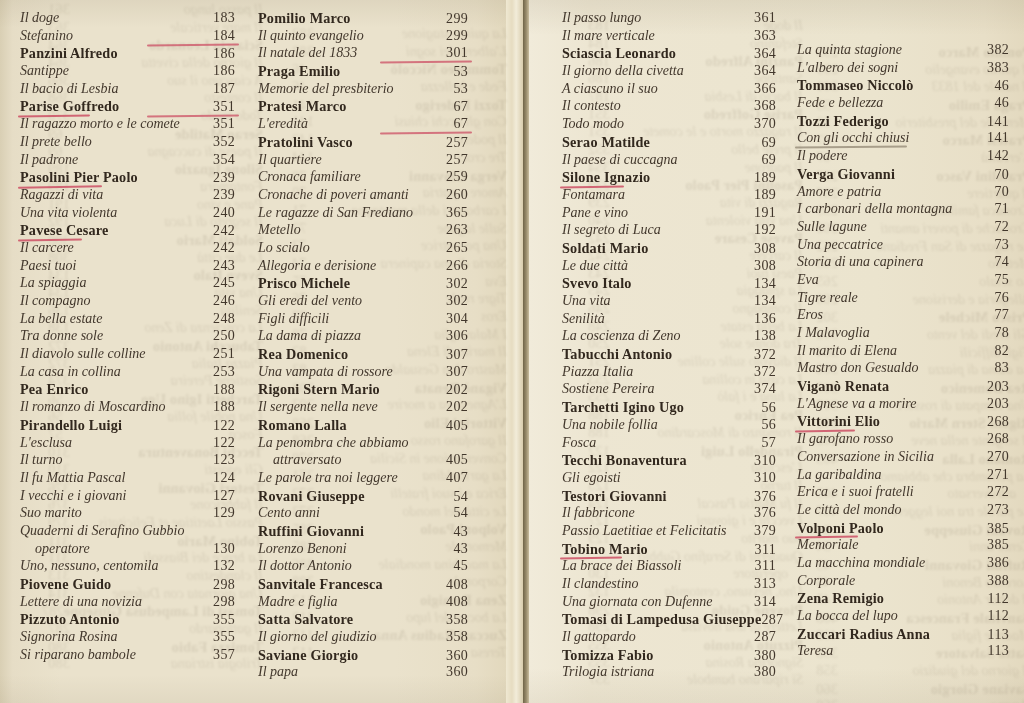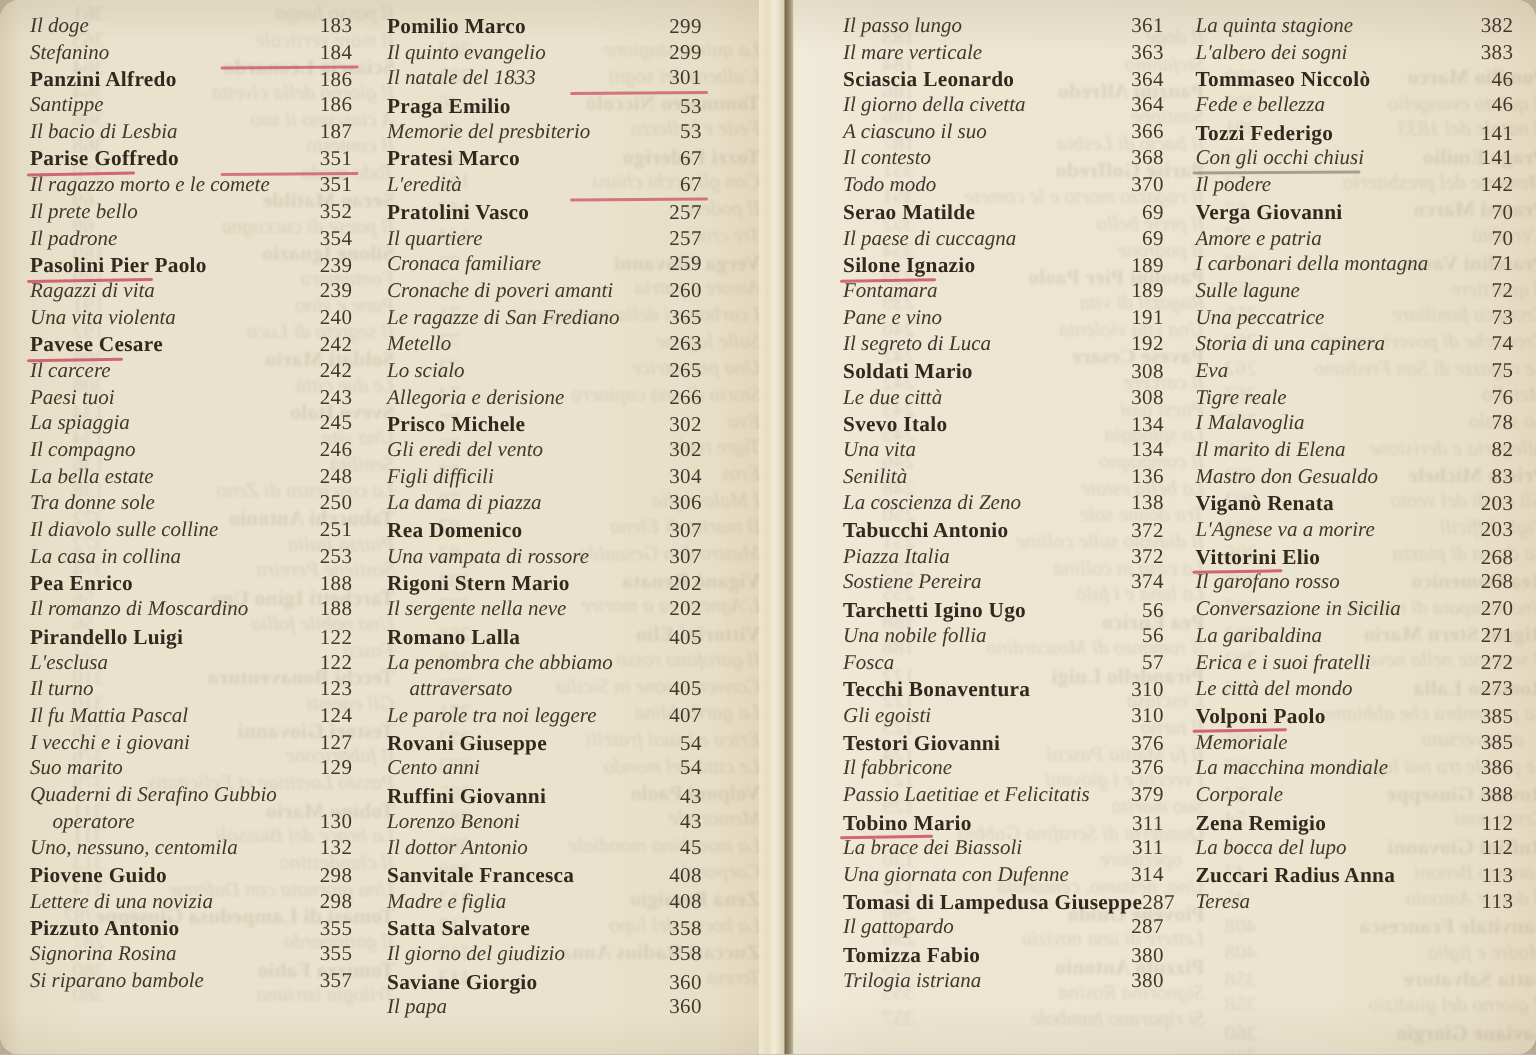--- a/index.html
+++ b/index.html
@@ -1,20 +1,19 @@
 <!DOCTYPE html>
 <html><head>
 <meta charset="utf-8">
 <style>
   html,body{margin:0;padding:0;background:#b8ac92;}
   .book{
     position:relative;width:1024px;height:703px;overflow:hidden;
     font-family:"Liberation Serif","DejaVu Serif",serif;
     background:#e9e1cb;
-    border-radius:13px;
   }
   
   .page-left{
     position:absolute;left:0;top:0;bottom:0;width:506px;
     background:linear-gradient(90deg,#d9cfb4 0%,#e6ddc6 2.5%,#eae2cc 12%,#eae2cc 78%,#e7dec6 94%,#e2d8bd 100%);
   }
   .page-left::after{
     content:"";position:absolute;inset:0;
     background:linear-gradient(180deg,rgba(120,105,75,.10),rgba(120,105,75,0) 4%,rgba(120,105,75,0) 96%,rgba(120,105,75,.08));
   }
@@ -1119,41 +1118,45 @@
       </div>
       <div class="row author">
         <span class="label u-text u-red">Tobino Mario</span>
         <span class="page">311</span>
       </div>
       <div class="row title">
         <span class="label">La brace dei Biassoli</span>
         <span class="page">311</span>
       </div>
       <div class="row title">
+        <span class="label">Il clandestino</span>
+        <span class="page">313</span>
+      </div>
+      <div class="row title">
         <span class="label">Una giornata con Dufenne</span>
         <span class="page">314</span>
       </div>
       <div class="row author">
         <span class="label">Tomasi di Lampedusa Giuseppe</span>
         <span class="page">287</span>
       </div>
       <div class="row title">
         <span class="label">Il gattopardo</span>
         <span class="page">287</span>
       </div>
       <div class="row author">
         <span class="label">Tomizza Fabio</span>
         <span class="page">380</span>
       </div>
       <div class="row title">
         <span class="label">Trilogia istriana</span>
         <span class="page">380</span>
       </div>
     </div>
-  <div class="col" id="col-c3" style="left:797px;width:212px;">
+  <div class="col" id="col-c3" style="left:797px;width:212px;margin-top:32px;">
       <div class="row title">
         <span class="label">La quinta stagione</span>
         <span class="page">382</span>
       </div>
       <div class="row title">
         <span class="label">L'albero dei sogni</span>
         <span class="page">383</span>
       </div>
       <div class="row author">
         <span class="label">Tommaseo Niccolò</span>
@@ -1199,20 +1202,24 @@
         <span class="label">Storia di una capinera</span>
         <span class="page">74</span>
       </div>
       <div class="row title">
         <span class="label">Eva</span>
         <span class="page">75</span>
       </div>
       <div class="row title">
         <span class="label">Tigre reale</span>
         <span class="page">76</span>
+      </div>
+      <div class="row title">
+        <span class="label">Eros</span>
+        <span class="page">77</span>
       </div>
       <div class="row title">
         <span class="label">I Malavoglia</span>
         <span class="page">78</span>
       </div>
       <div class="row title">
         <span class="label">Il marito di Elena</span>
         <span class="page">82</span>
       </div>
       <div class="row title">

